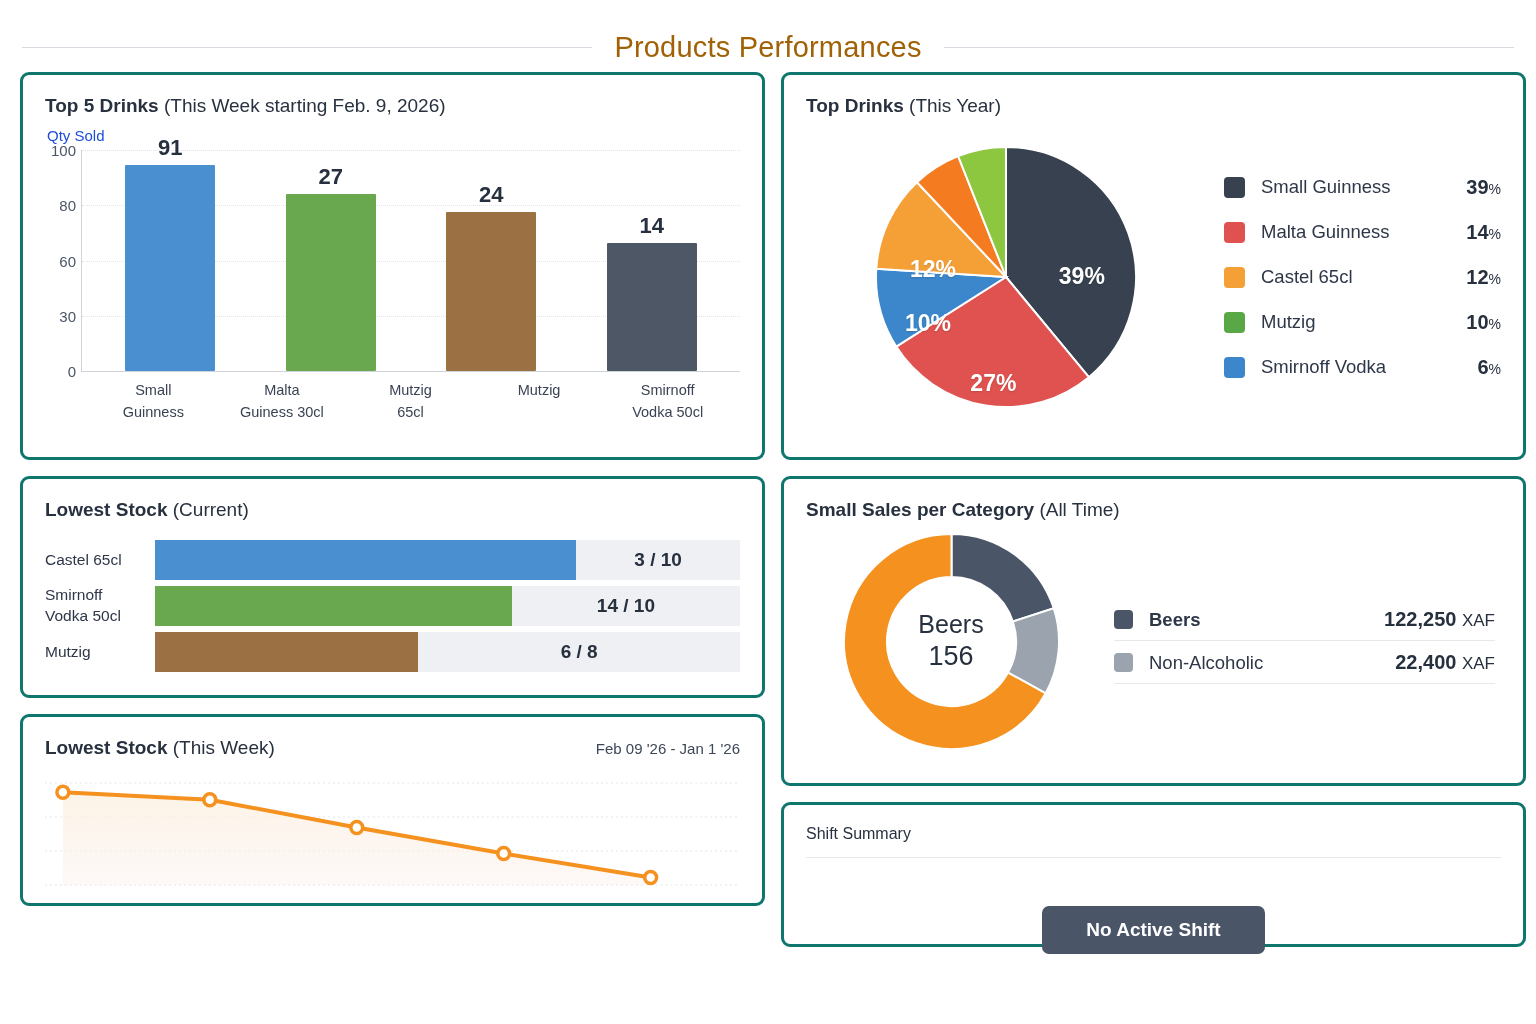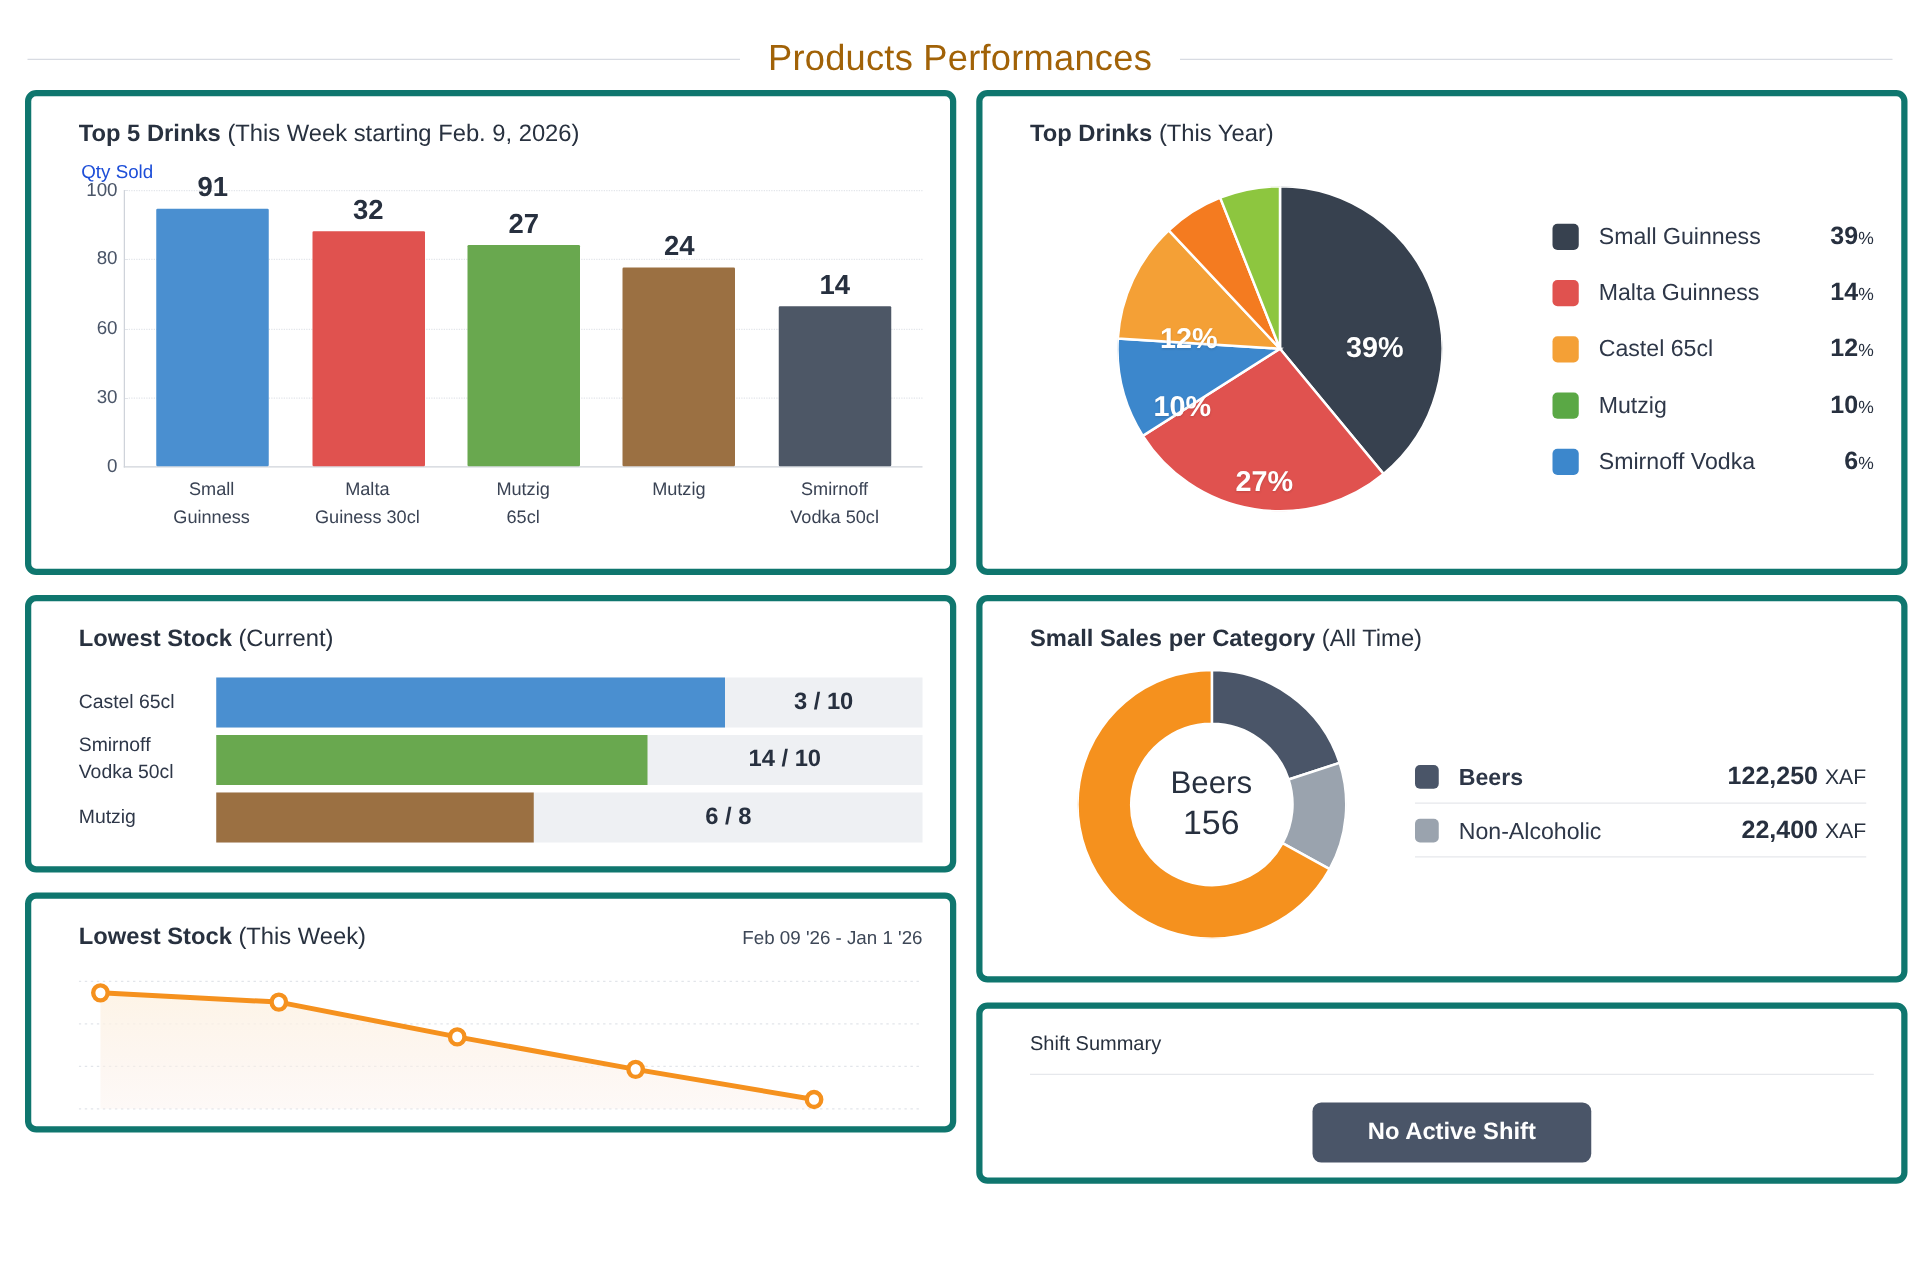--- a/index.html
+++ b/index.html
@@ -38,23 +38,23 @@
   .grid {
     display: grid;
     grid-template-columns: 745px 745px;
     column-gap: 16px;
     padding: 0 20px;
   }
   .col { display: flex; flex-direction: column; gap: 16px; }
 
   .card {
     background: #ffffff;
-    border: 5px solid #0f766e;
+    border: 3px solid #0f766e;
     border-radius: 9px;
-    padding: 20px 22px 18px 38px;
+    padding: 20px 22px 18px 22px;
   }
 
   .card-title {
     font-size: 19px;
     color: #28313f;
     margin-bottom: 4px;
     white-space: nowrap;
   }
   .card-title b { font-weight: 700; }
   .card-title span.sub { font-weight: 400; }
@@ -289,20 +289,21 @@
   .shift-btn {
     background: #4a5568;
     color: #ffffff;
     font-size: 19px;
     font-weight: 700;
     border: none;
     border-radius: 7px;
     padding: 13px 44px;
     font-family: "Liberation Sans", sans-serif;
     cursor: pointer;
+    margin-top: 26px;
   }
 </style>
 </head>
 <body>
 
 <div class="page-header">
   <div class="rule"></div>
   <div class="page-title">Products Performances</div>
   <div class="rule"></div>
 </div>
@@ -323,24 +324,20 @@
           <div class="gridline" style="top: 25%;"></div>
           <div class="ytick" style="top: 50%;">60</div>
           <div class="gridline" style="top: 50%;"></div>
           <div class="ytick" style="top: 75%;">30</div>
           <div class="gridline" style="top: 75%;"></div>
           <div class="ytick" style="top: 100%;">0</div>
           <div class="bars">
             <div class="bar-wrap">
               <div class="bar-value" style="bottom: calc(93% + 4px);">91</div>
               <div class="bar" style="height: 93%; background: rgb(74, 143, 208);"></div>
-            </div>
-            <div class="bar-wrap">
-              <div class="bar-value" style="bottom: calc(85% + 4px);">32</div>
-              <div class="bar" style="height: 85%; background: rgb(224, 82, 79);"></div>
             </div>
             <div class="bar-wrap">
               <div class="bar-value" style="bottom: calc(80% + 4px);">27</div>
               <div class="bar" style="height: 80%; background: rgb(105, 168, 79);"></div>
             </div>
             <div class="bar-wrap">
               <div class="bar-value" style="bottom: calc(72% + 4px);">24</div>
               <div class="bar" style="height: 72%; background: rgb(155, 112, 66);"></div>
             </div>
             <div class="bar-wrap">

